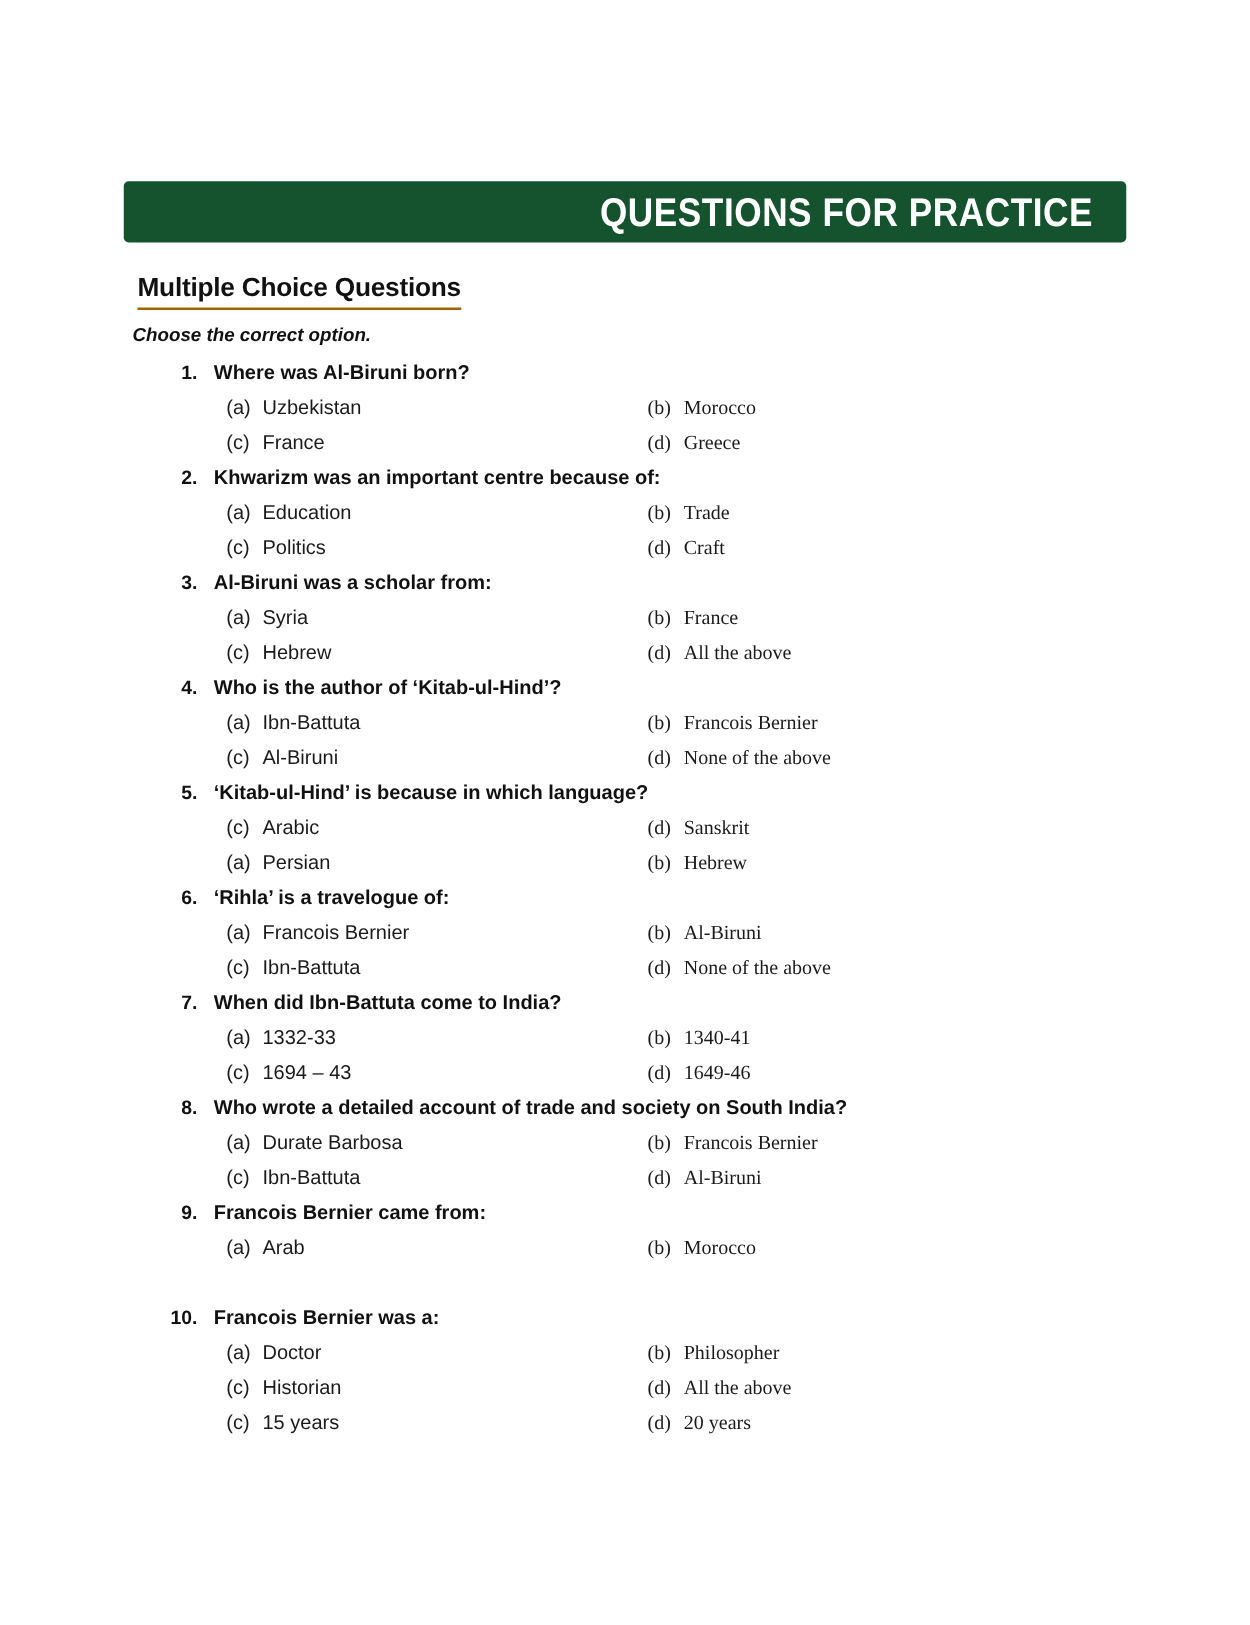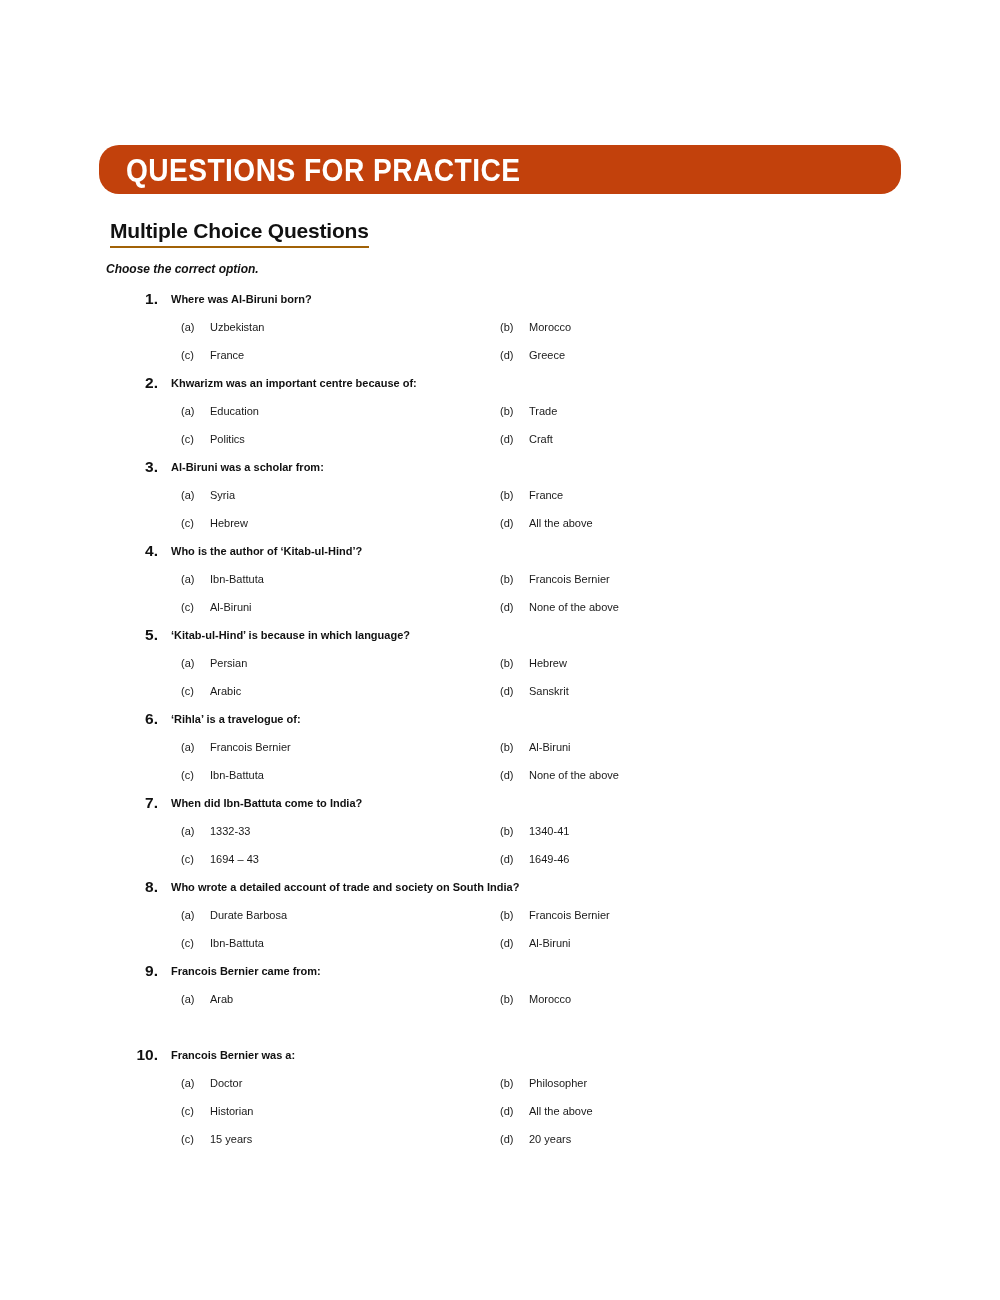--- a/index.html
+++ b/index.html
@@ -27,25 +27,25 @@
     background: #ffffff;
   }
 
   
   .banner {
     position: absolute;
     left: 99px;
     top: 145px;
     width: 802px;
     height: 49px;
-    background: #c2410c;
-    border-radius: 20px;
+    background: #14532d;
+    border-radius: 4px;
     display: flex;
     align-items: center;
-    justify-content: flex-start;
+    justify-content: flex-end;
   }
   .banner-title {
     color: #ffffff;
     font-family: "Liberation Sans Narrow", "Liberation Sans", "DejaVu Sans", sans-serif;
     font-weight: bold;
     font-size: 32px;
     letter-spacing: 0.5px;
     line-height: 1;
     transform: scaleX(0.88);
     transform-origin: center center;
@@ -65,21 +65,21 @@
     white-space: nowrap;
     padding-bottom: 2px;
     border-bottom: 2px solid #a16207;
     display: inline-block;
   }
 
   .instruction {
     position: absolute;
     left: 106px;
     top: 259px;
-    font-size: 12px;
+    font-size: 15px;
     font-weight: bold;
     font-style: italic;
     line-height: 20px;
     color: #111111;
     white-space: nowrap;
   }
 
   
   .qlist {
     position: absolute;
@@ -104,41 +104,41 @@
     text-align: right;
     font-size: 15.5px;
     font-weight: bold;
     line-height: 22px;
     color: #111111;
   }
   .q-text {
     position: absolute;
     left: 171px;
     top: 0;
-    font-size: 11px;
+    font-size: 16px;
     font-weight: bold;
     line-height: 22px;
     color: #111111;
     white-space: nowrap;
     text-align: right;
   }
   .opt-row {
     position: relative;
     height: 28px;
   }
   .opt {
     position: absolute;
     top: 0;
     white-space: nowrap;
-    font-size: 11px;
+    font-size: 16px;
     line-height: 22px;
     color: #1a1a1a;
   }
   .opt.col-left  { left: 181px; }
-  .opt.col-right { left: 500px; }
+  .opt.col-right { left: 518px; font-family: Liberation Serif, serif; }
   .opt-tag {
     display: inline-block;
     width: 29px;
     color: #1a1a1a;
   }
   .opt-txt {
     color: #1a1a1a;
   }
 </style>
 </head>
@@ -210,27 +210,27 @@
           <div class="opt col-left"><span class="opt-tag">(c)</span><span class="opt-txt">Al-Biruni</span></div>
           <div class="opt col-right"><span class="opt-tag">(d)</span><span class="opt-txt">None of the above</span></div>
         </div>
       </div>
       <div class="question-block">
         <div class="q-head">
           <span class="q-num">5.</span>
           <span class="q-text">‘Kitab-ul-Hind’ is because in which language?</span>
         </div>
         <div class="opt-row">
+          <div class="opt col-left"><span class="opt-tag">(c)</span><span class="opt-txt">Arabic</span></div>
+          <div class="opt col-right"><span class="opt-tag">(d)</span><span class="opt-txt">Sanskrit</span></div>
+        </div>
+        <div class="opt-row">
           <div class="opt col-left"><span class="opt-tag">(a)</span><span class="opt-txt">Persian</span></div>
           <div class="opt col-right"><span class="opt-tag">(b)</span><span class="opt-txt">Hebrew</span></div>
         </div>
-        <div class="opt-row">
-          <div class="opt col-left"><span class="opt-tag">(c)</span><span class="opt-txt">Arabic</span></div>
-          <div class="opt col-right"><span class="opt-tag">(d)</span><span class="opt-txt">Sanskrit</span></div>
-        </div>
       </div>
       <div class="question-block">
         <div class="q-head">
           <span class="q-num">6.</span>
           <span class="q-text">‘Rihla’ is a travelogue of:</span>
         </div>
         <div class="opt-row">
           <div class="opt col-left"><span class="opt-tag">(a)</span><span class="opt-txt">Francois Bernier</span></div>
           <div class="opt col-right"><span class="opt-tag">(b)</span><span class="opt-txt">Al-Biruni</span></div>
         </div>

